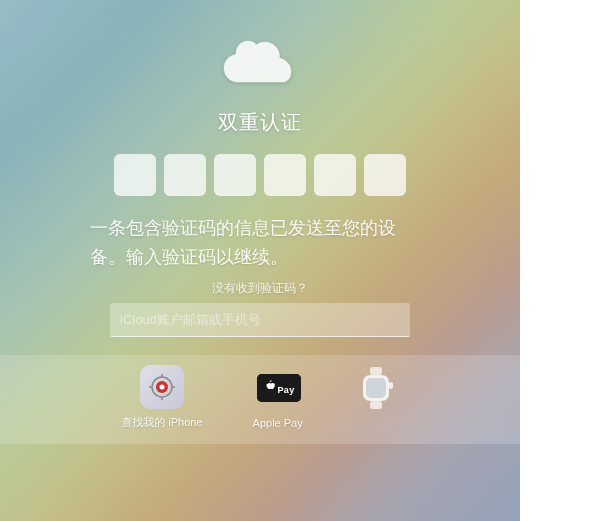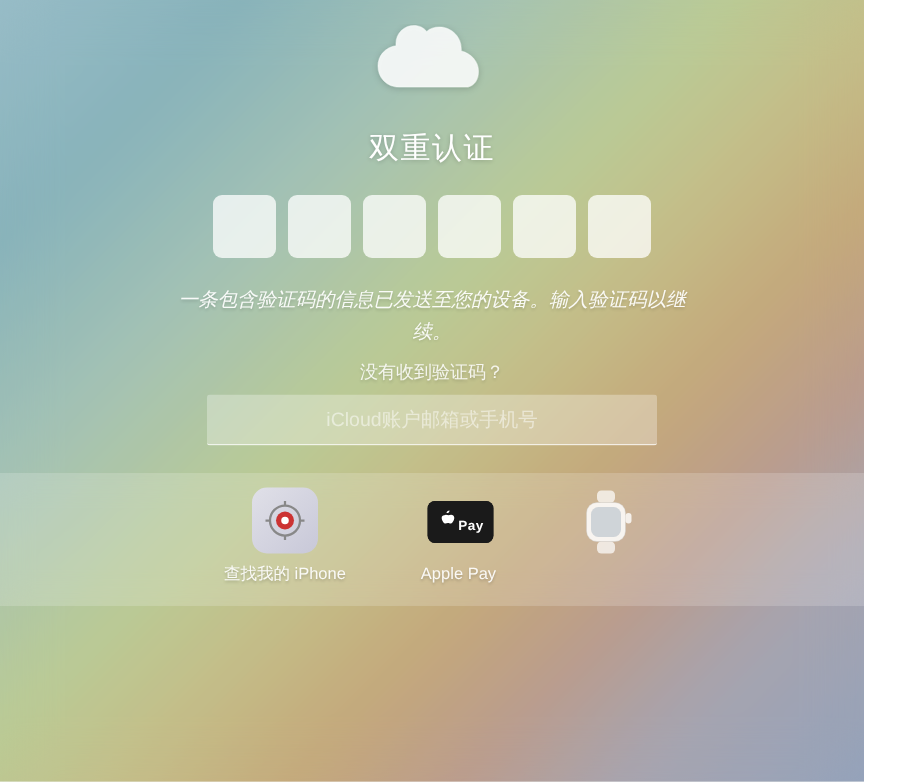--- a/index.html
+++ b/index.html
@@ -5,39 +5,39 @@
     * { margin: 0; padding: 0; box-sizing: border-box; }
 
     body {
       width: 600px;
       height: 521px;
       overflow: hidden;
       font-family: -apple-system, "PingFang SC", "Helvetica Neue", Arial, sans-serif;
     }
 
     .bg {
-      width: 576px;
+      width: 520px;
       height: 521px;
       position: relative;
       background: linear-gradient(135deg,
         #8eb8c8 0%,
         #7aacb8 15%,
         #9dbfb0 30%,
         #b8c98a 45%,
         #c4b87a 55%,
         #c4a06a 65%,
         #b89080 75%,
         #a09aaa 85%,
         #8898b8 100%
       );
       display: flex;
       flex-direction: column;
       align-items: center;
       justify-content: flex-start;
-      padding-top: 16px;
+      padding-top: 40px;
     }
 
     
     .bg::before {
       content: '';
       position: absolute;
       inset: 0;
       background: rgba(200, 210, 200, 0.18);
       backdrop-filter: blur(18px);
       -webkit-backdrop-filter: blur(18px);
@@ -81,28 +81,26 @@
       background: rgba(255,255,255,0.75);
       border-radius: 6px;
       border: none;
       font-size: 20px;
       text-align: center;
       color: #333;
       outline: none;
     }
 
     .description {
-      font-size: 13px;
+      font-size: 18px;
       color: rgba(255,255,255,0.92);
-      text-align: center;
       line-height: 1.6;
       max-width: 340px;
       margin-bottom: 8px;
       text-shadow: 0 1px 2px rgba(0,0,0,0.15);
-      font-style: italic;
     }
 
     .no-code-link {
       font-size: 12px;
       color: rgba(255,255,255,0.85);
       margin-bottom: 6px;
       cursor: pointer;
       text-shadow: 0 1px 2px rgba(0,0,0,0.15);
     }
 
@@ -111,21 +109,21 @@
       height: 34px;
       background: rgba(255,255,255,0.3);
       border: none;
       border-bottom: 1px solid rgba(255,255,255,0.7);
       border-radius: 2px;
       font-size: 13px;
       color: rgba(255,255,255,0.9);
       padding: 0 10px;
       outline: none;
       margin-bottom: 18px;
-      text-align: center;
+      text-align: left;
     }
 
     .text-input::placeholder {
       color: rgba(255,255,255,0.5);
     }
 
     .quick-access-bar {
       width: 100%;
       background: rgba(255,255,255,0.18);
       backdrop-filter: blur(10px);

